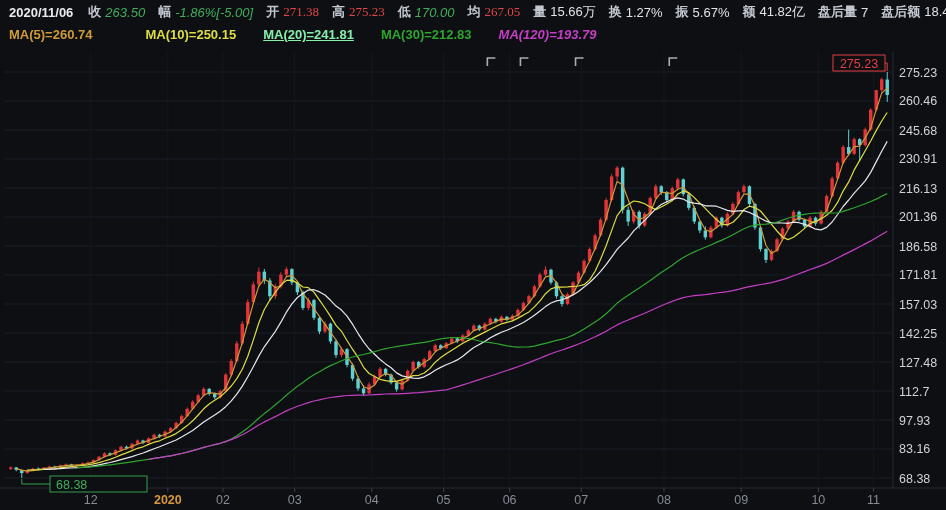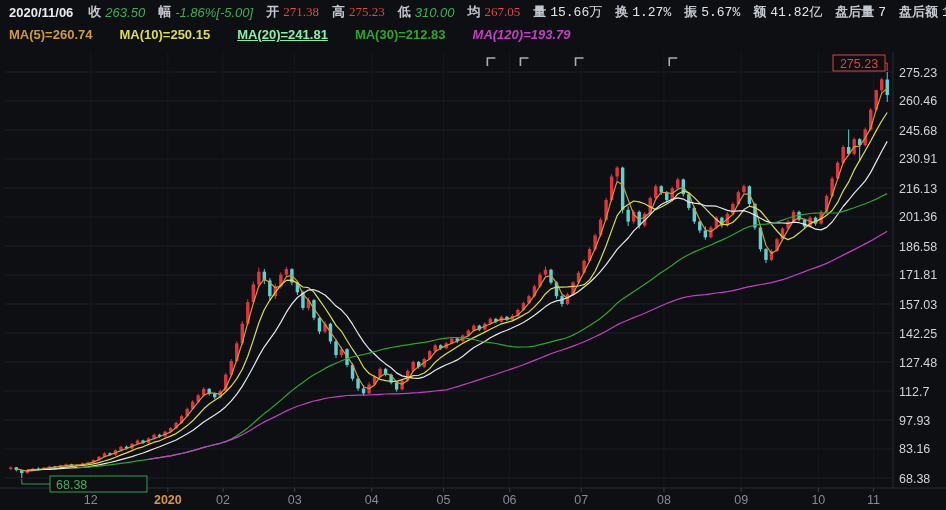--- a/index.html
+++ b/index.html
@@ -10,21 +10,21 @@
     -webkit-font-smoothing:antialiased;
   }
   .hdr{position:absolute;left:9px;display:flex;align-items:center;white-space:nowrap;font-size:13px;}
   .hdr-1{top:3px;gap:13px;}
   .hdr-2{top:27px;gap:27px;}
   .date{color:#e9ebf0;font-weight:bold;margin-right:2px;}
   .fld{display:flex;gap:4px;align-items:center;}
   .fld .lbl{color:#c3c7cf;font-weight:bold;}
   .v-green{color:#3fae5a;font-style:italic;}
   .v-red{color:#e14747;font-family:Liberation Serif, serif;}
-  .v-white{color:#dfe2e7;font-family:Liberation Mono, monospace;}
+  .v-white{color:#dfe2e7;}
   .ma-item{font-weight:bold;}
   svg text{font-family:"Liberation Sans","DejaVu Sans",sans-serif;}
 </style>
 </head>
 <body>
 
 <div class="screen">
 
   <div class="hdr hdr-1">
     <span class="date">2020/11/06</span>
@@ -40,21 +40,21 @@
         <span class="fld">
           <span class="lbl">开</span>
           <span class="v-red">271.38</span>
         </span>
         <span class="fld">
           <span class="lbl">高</span>
           <span class="v-red">275.23</span>
         </span>
         <span class="fld">
           <span class="lbl">低</span>
-          <span class="v-green">310.00</span>
+          <span class="v-green">170.00</span>
         </span>
         <span class="fld">
           <span class="lbl">均</span>
           <span class="v-red">267.05</span>
         </span>
         <span class="fld">
           <span class="lbl">量</span>
           <span class="v-white">15.66万</span>
         </span>
         <span class="fld">
@@ -75,21 +75,21 @@
         </span>
         <span class="fld">
           <span class="lbl">盘后额</span>
           <span class="v-white">18.45万</span>
         </span>
       </span>
   </div>
 
   <div class="hdr hdr-2" id="ma-legend">
       <span class="ma-item" style="color: rgb(207, 154, 58);">MA(5)=260.74</span>
-      <span class="ma-item" style="color: rgb(222, 222, 68);">MA(10)=250.15</span>
+      <span class="ma-item" style="color: rgb(222, 222, 68); margin-left: 26px;">MA(10)=250.15</span>
       <span class="ma-item" style="color: #86efac; text-decoration: underline;">MA(20)=241.81</span>
       <span class="ma-item" style="color: rgb(46, 165, 46);">MA(30)=212.83</span>
       <span class="ma-item" style="color: rgb(196, 63, 196); font-style: italic;">MA(120)=193.79</span>
     </div>
 
   <svg id="chart" width="946" height="510" viewBox="0 0 946 510" style="position:absolute;left:0;top:0;">
       <line x1="4" y1="72" x2="893" y2="72" stroke="#1a1e26" stroke-width="1"></line>
       <text x="899" y="76.5" font-size="12.5" fill="#d0d3d9">275.23</text>
       <line x1="4" y1="100.99018612521158" x2="893" y2="100.99018612521158" stroke="#1a1e26" stroke-width="1"></line>
       <text x="899" y="105.49018612521158" font-size="12.5" fill="#d0d3d9">260.46</text>

